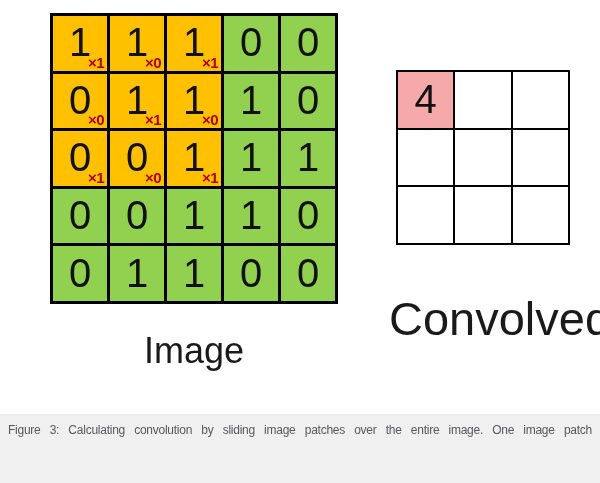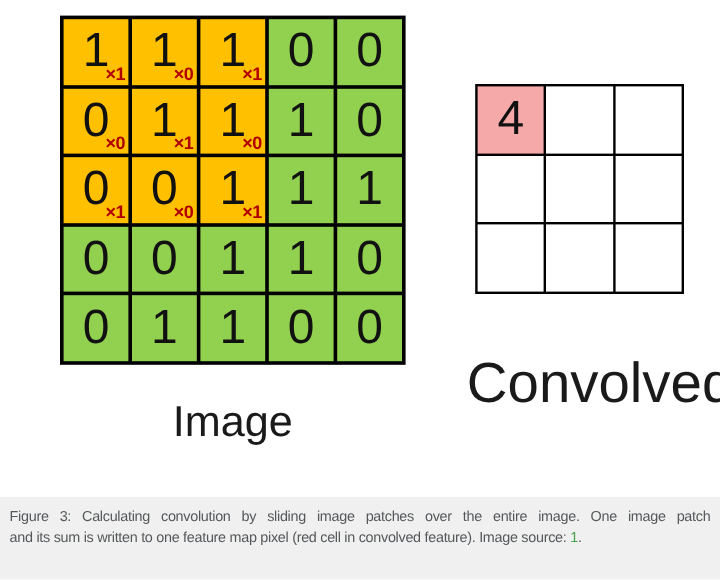--- a/index.html
+++ b/index.html
@@ -158,16 +158,15 @@
       <div class="cell blank"></div>
       <div class="cell blank"></div>
     </div>
 
   <div class="conv-label">
     <div>Convolved</div>
   </div>
 
   <div class="caption">
     <div class="cap-line just">Figure 3: Calculating convolution by sliding image patches over the entire image. One image patch</div>
-    <div class="cap-line"><span>and its sum is written to one feature map pixel (red cell in convolved feature). Image source: </span><a href="#" class="src-link">1</a><span>.</span></div>
   </div>
 
 </div>
 
 </body></html>

